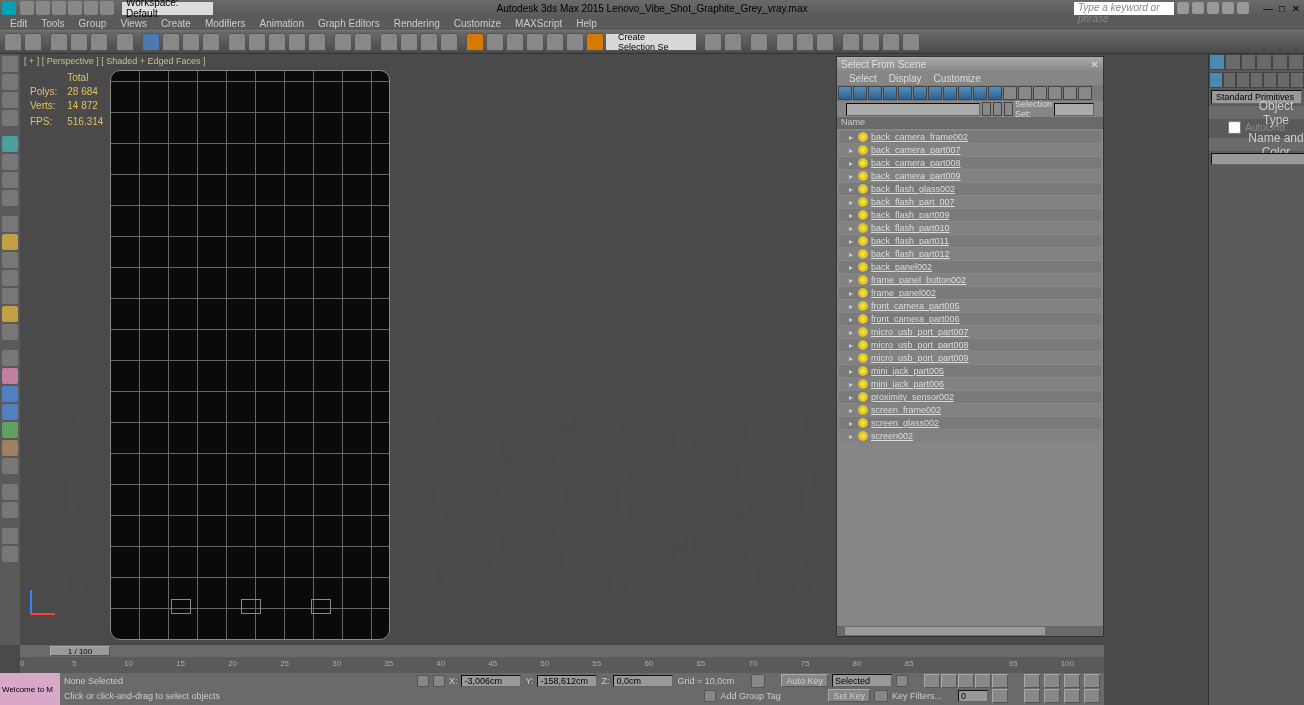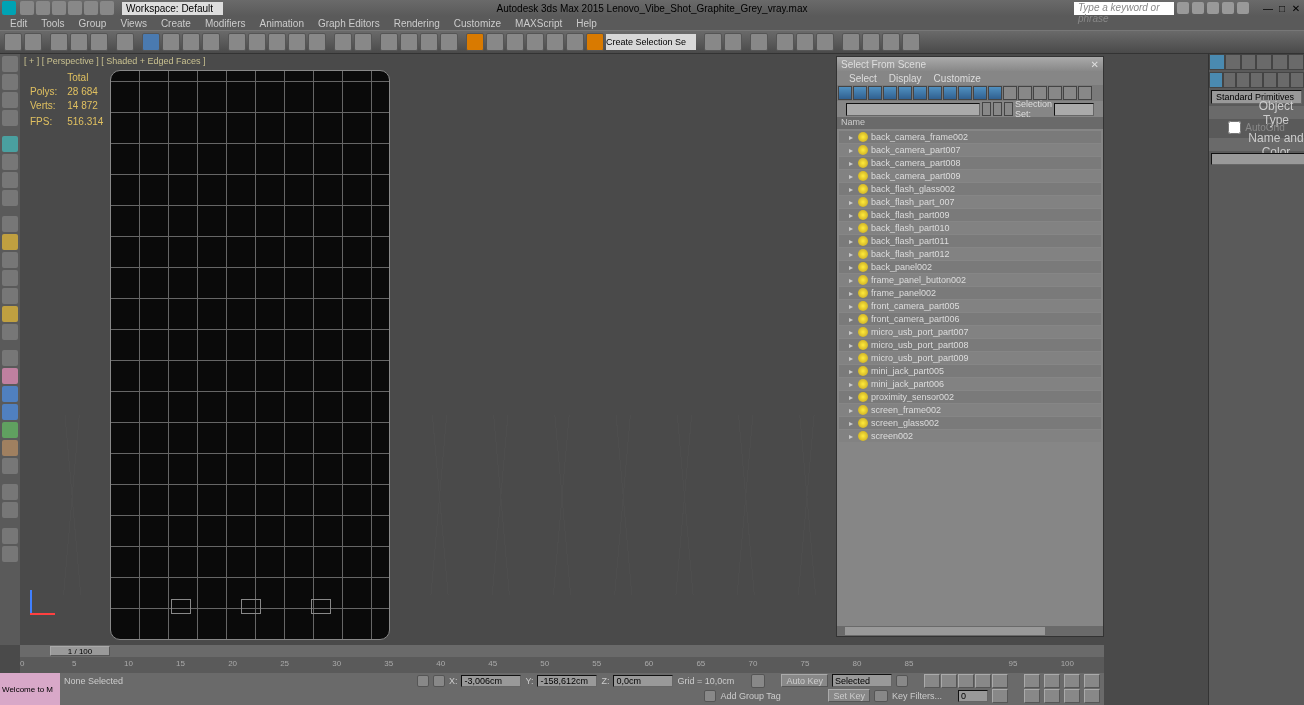--- a/index.html
+++ b/index.html
@@ -3,39 +3,39 @@
 <meta charset="utf-8">
 <style>
 * { margin: 0; padding: 0; box-sizing: border-box; font-family: "Segoe UI", Tahoma, sans-serif; font-size: 10px; user-select: none; }
 body { background: #4a4a4a; width: 1304px; height: 705px; overflow: hidden; position: relative; color: #b8b8b8; }
 
 
 .titlebar { height: 16px; background: linear-gradient(#6a6a6a,#5a5a5a); display: flex; align-items: center; padding: 0 2px; }
 .titlebar .logo { width: 14px; height: 14px; background: #00a3b4; margin-right: 4px; border-radius: 2px; }
 .qat { display: flex; gap: 2px; }
 .qat div { width: 14px; height: 14px; background: #888; border-radius: 2px; }
-.workspace { margin-left: 8px; background: #ddd; color: #000; padding: 0 4px; width: 101px; height: 13px; display: flex; align-items: center; }
+.workspace { margin-left: 8px; background: #ddd; color: #000; padding: 0 4px; width: 91px; height: 13px; display: flex; align-items: center; }
 .title-text { position: absolute; left: 50%; transform: translateX(-50%); color: #000; font-size: 10px; }
 .search-box { position: absolute; right: 130px; background: #fff; color: #888; padding: 0 4px; width: 100px; height: 13px; font-style: italic; }
 .win-controls { position: absolute; right: 2px; display: flex; gap: 2px; }
 .win-controls div { width: 12px; height: 12px; display: flex; align-items: center; justify-content: center; color: #000; cursor: pointer; }
 .help-icons { position: absolute; right: 55px; display: flex; gap: 3px; }
 .help-icons div { width: 12px; height: 12px; background: #999; border-radius: 2px; }
 
 
 .menubar { height: 14px; background: #5a5a5a; display: flex; align-items: center; padding-left: 4px; gap: 2px; }
 .menubar span { padding: 0 6px; color: #ccc; cursor: pointer; font-size: 10px; }
 
 
 .maintoolbar { height: 24px; background: linear-gradient(#6a6a6a,#4a4a4a); display: flex; align-items: center; padding: 0 4px; gap: 2px; border-top: 1px solid #777; border-bottom: 1px solid #333; }
 .tbtn { width: 18px; height: 18px; background: #888; border: 1px solid #555; border-radius: 2px; cursor: pointer; }
 .tbtn.orange { background: #d97a00; }
 .tbtn.blue { background: #4a7ab0; }
 .tsep { width: 4px; }
-.tdropdown { background: #d8d8d8; color: #000; padding: 0 0; height: 16px; width: 90px; display: flex; align-items: center; font-size: 9px; }
+.tdropdown { background: #d8d8d8; color: #000; padding: 0 12px; height: 16px; width: 90px; display: flex; align-items: center; font-size: 9px; }
 
 
 .lefttoolbar { position: absolute; left: 0; top: 54px; width: 20px; bottom: 60px; background: #5a5a5a; display: flex; flex-direction: column; gap: 2px; padding: 2px; }
 .lbtn { width: 16px; height: 16px; background: #777; border-radius: 2px; cursor: pointer; }
 .lbtn.teal { background: #4aa0a0; }
 .lbtn.yellow { background: #c0a040; }
 .lbtn.blue { background: #5080c0; }
 .lbtn.green { background: #60a060; }
 .lbtn.pink { background: #c080a0; }
 .lbtn.brown { background: #a08060; }
@@ -64,21 +64,21 @@
 .dbtn.gray { background: #888; }
 .dialog-toolbar2 { height: 16px; display: flex; align-items: center; gap: 2px; padding: 0 9px; }
 .dialog-toolbar2 input { flex: 1; height: 13px; background: #aaa; border: 1px inset #666; }
 .dialog-toolbar2 .lbl { color: #ddd; font-size: 9px; }
 .dialog-header { background: #6a6a6a; height: 12px; padding: 0 4px; color: #ccc; font-size: 9px; }
 .dialog-list { flex: 1; overflow: auto; padding: 2px; }
 .list-row { height: 12px; display: flex; align-items: center; gap: 3px; padding-left: 8px; background: #7a7a7a; margin-bottom: 1px; }
 .list-row:nth-child(even) { background: #828282; }
 .expand { width: 8px; height: 8px; color: #ccc; display: flex; align-items: center; justify-content: center; font-size: 8px; }
 .obj-icon { width: 10px; height: 10px; background: radial-gradient(#ffeb3b,#c0a020); border-radius: 50%; }
-.obj-name { color: #ddd; font-size: 9px; }
+.obj-name { color: #ddd; font-size: 9px; text-decoration: underline; }
 .dialog-scroll { height: 10px; background: #6a6a6a; position: relative; }
 .dialog-scroll .thumb { position: absolute; left: 8px; width: 200px; height: 8px; background: #999; top: 1px; }
 .dialog-buttons { height: 22px; display: flex; justify-content: flex-end; gap: 8px; padding: 3px 8px; align-items: center; }
 .dlg-btn { width: 50px; height: 16px; background: #888; border: 1px outset #aaa; color: #ddd; display: flex; align-items: center; justify-content: center; cursor: pointer; }
 
 
 .cmdpanel { position: absolute; right: 0; top: 54px; width: 96px; bottom: 0; background: #5a5a5a; border-left: 1px solid #333; }
 .cmd-tabs { display: flex; height: 16px; }
 .cmd-tab { flex: 1; background: #6a6a6a; border: 1px solid #444; cursor: pointer; display: flex; align-items: center; justify-content: center; }
 .cmd-tab.active { background: #4a8ab0; }
@@ -530,20 +530,21 @@
         <div class="anim-btn"></div>
         <div class="anim-btn"></div>
       </div>
       <div style="width:8px"></div>
       <div class="anim-btn"></div>
       <div class="anim-btn"></div>
       <div class="anim-btn"></div>
       <div class="anim-btn"></div>
     </div>
     <div class="status-row">
+      <span class="status-text" style="width:400px">Click or click-and-drag to select objects</span>
       <div style="flex:1"></div>
       <div class="tbtn" style="width:12px;height:12px"></div>
       <span class="status-text" style="width:70px">Add Group Tag</span>
       <div style="width:30px"></div>
       <div class="autokey">Set Key</div>
       <div class="tbtn" style="width:14px;height:12px"></div>
       <span class="status-text">Key Filters...</span>
       <div style="width:8px"></div>
       <input style="width: 30px;" value="0">
       <div class="anim-btn"></div>

